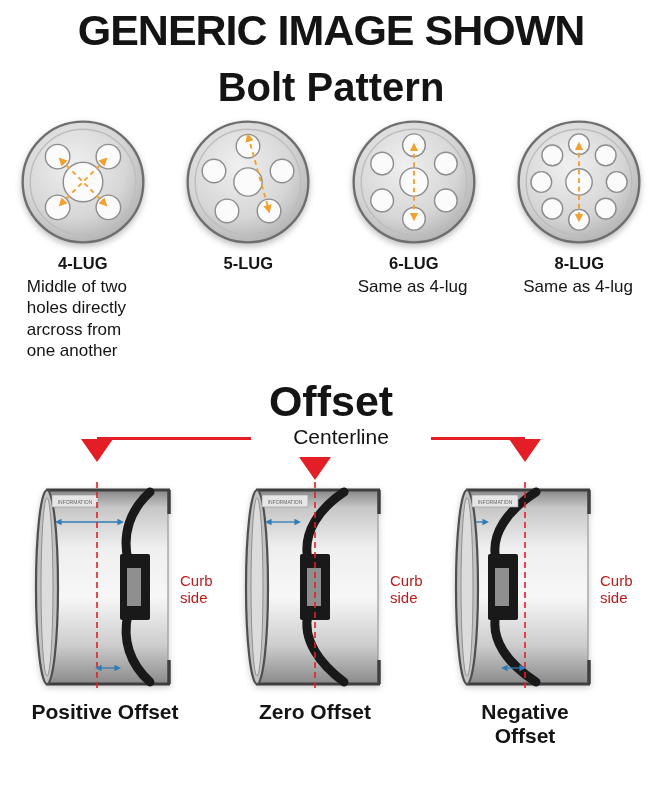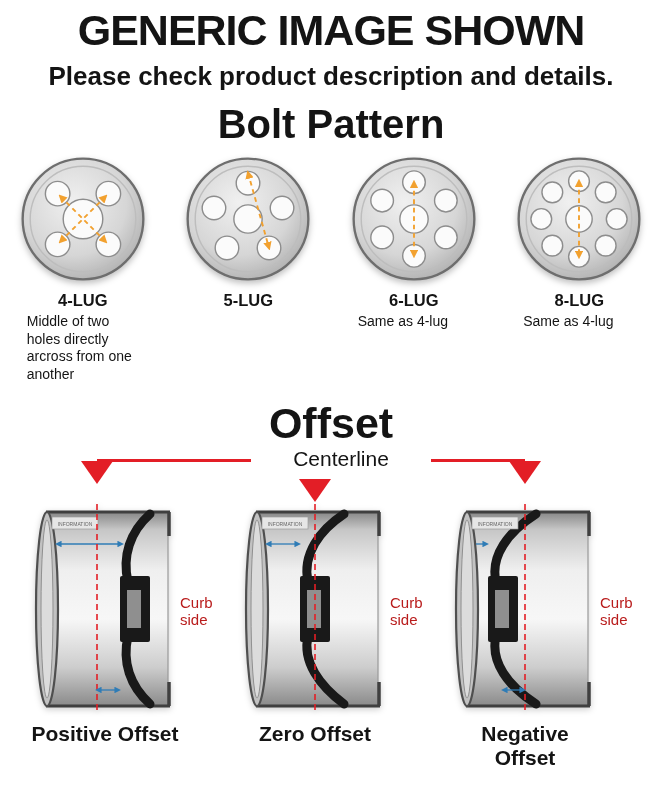--- a/index.html
+++ b/index.html
@@ -9,21 +9,21 @@
   .hdr { text-align:center; }
   .title { font-size:43px; font-weight:bold; letter-spacing:-1px; padding-top:6px; }
   .subtitle { font-size:30px; font-weight:normal; color:#1c1c1c; margin-top:2px; }
   .note { font-size:26px; font-weight:bold; margin-top:6px; }
 
   .bolt-heading { text-align:center; font-size:40px; font-weight:bold; margin-top:10px; }
   .bolt-row { display:flex; width:662px; margin-top:6px; }
   .bolt-col { width:165.5px; display:flex; flex-direction:column; align-items:center; text-align:left; }
   .bolt-col svg { filter:drop-shadow(0 3px 3px rgba(0,0,0,0.25)); }
   .lug-label { font-size:16.5px; font-weight:bold; margin-top:6px; }
-  .lug-desc { font-size:14px; line-height:1.25; width:112px; margin-top:3px; }
+  .lug-desc { font-size:17px; line-height:1.25; width:112px; margin-top:3px; }
 
   .offset-heading { text-align:center; font-size:43px; font-weight:bold; margin-top:16px; }
 
   .cl-assembly { position:relative; width:662px; height:54px; margin-top:2px; }
   .cl-line { position:absolute; left:97px; top:9px; width:428px; height:3px; background:#e31e26; }
   .cl-label { position:absolute; left:251px; top:-3px; width:180px; text-align:center; font-size:21px; background:#ffffff; z-index:2; }
   .tri { position:absolute; width:0; height:0; border-left:16px solid transparent; border-right:16px solid transparent; border-top:23px solid #e31e26; }
   .tri-left { left:81px; top:11px; }
   .tri-mid { left:299px; top:29px; }
   .tri-right { left:509px; top:11px; }
@@ -38,21 +38,20 @@
   .ol { width:150px; text-align:center; font-size:21px; font-weight:bold; }
   .ol-gap { width:60px; }
 </style>
 </head>
 <body>
 
 <div class="page">
 
   <div class="hdr">
     <div class="title">GENERIC IMAGE SHOWN</div>
-    <div class="note">Please check product description and details.</div>
   </div>
 
   <div class="bolt-heading">Bolt Pattern</div>
 
   <div class="bolt-row">
 
     <div class="bolt-col">
       <svg viewBox="0 0 140 140" width="132" height="132">
         <defs>
           <radialGradient id="wg4" cx="0.42" cy="0.36" r="0.8">

